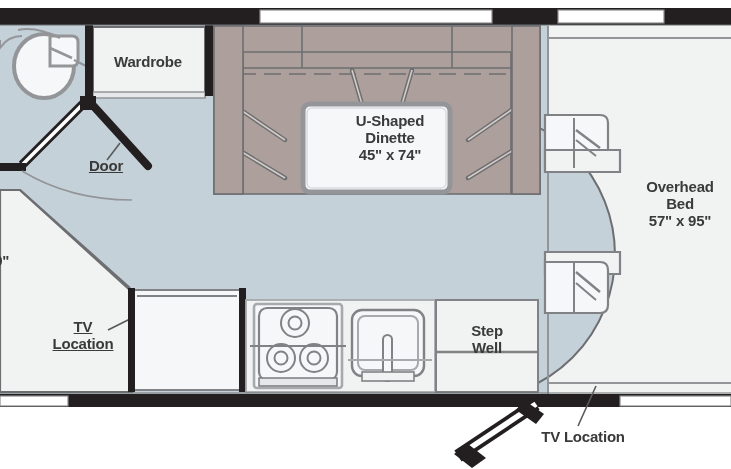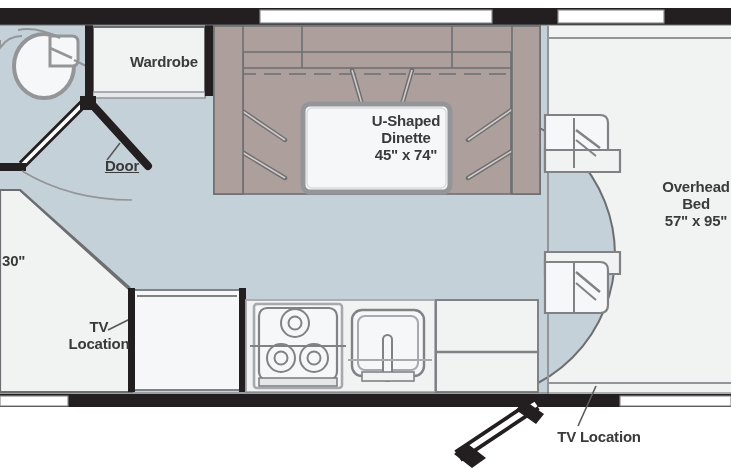--- a/index.html
+++ b/index.html
@@ -1,19 +1,19 @@
 <!DOCTYPE html>
 <html><head>
 <meta charset="utf-8">
 <style>
   html,body{margin:0;padding:0;background:#ffffff;}
   body{font-family:"Liberation Sans",sans-serif;}
   #stage{position:relative;width:731px;height:469px;background:#ffffff;overflow:hidden;}
   #stage svg{position:absolute;left:0;top:0;}
-  .lbl{position:absolute;font-family:"Liberation Sans",sans-serif;font-weight:bold;color:#3a3a3a;text-align:center;line-height:1.12;letter-spacing:-0.2px;white-space:pre;margin-left:16px;}
+  .lbl{position:absolute;font-family:"Liberation Sans",sans-serif;font-weight:bold;color:#3a3a3a;text-align:center;line-height:1.12;letter-spacing:-0.2px;white-space:pre;}
 </style>
 </head>
 <body>
 
 <div id="stage">
 
   <svg width="731" height="469" viewBox="0 0 731 469">
     <defs>
       <clipPath id="clipAll">
           <rect x="0" y="0" width="731" height="469"></rect>
@@ -184,22 +184,24 @@
   <div class="lbl" style="left:0;top:158px;width:212px;font-size:15px;text-decoration:underline;">Door</div>
 
   <div class="lbl" style="left:290px;top:113px;width:200px;font-size:15px;">U-Shaped
 Dinette
 45" x 74"</div>
 
   <div class="lbl" style="left:600px;top:179px;width:160px;font-size:15px;">Overhead
 Bed
 57" x 95"</div>
 
-  <div class="lbl" style="left:13px;top:319px;width:140px;font-size:15px;">TV
+  <div class="lbl" style="left:13px;top:319px;width:140px;font-size:15px;text-decoration:underline;">TV
 Location</div>
 
 
+  <div class="lbl" style="left:417px;top:323px;width:140px;font-size:15px;">Step
+Well</div>
 
   <div class="lbl" style="left:503px;top:429px;width:160px;font-size:15px;">TV Location</div>
 
   <div class="lbl" style="left:-14px;top:253px;width:60px;font-size:15px;text-align:left;">30"</div>
 
 </div>
 
 </body></html>

